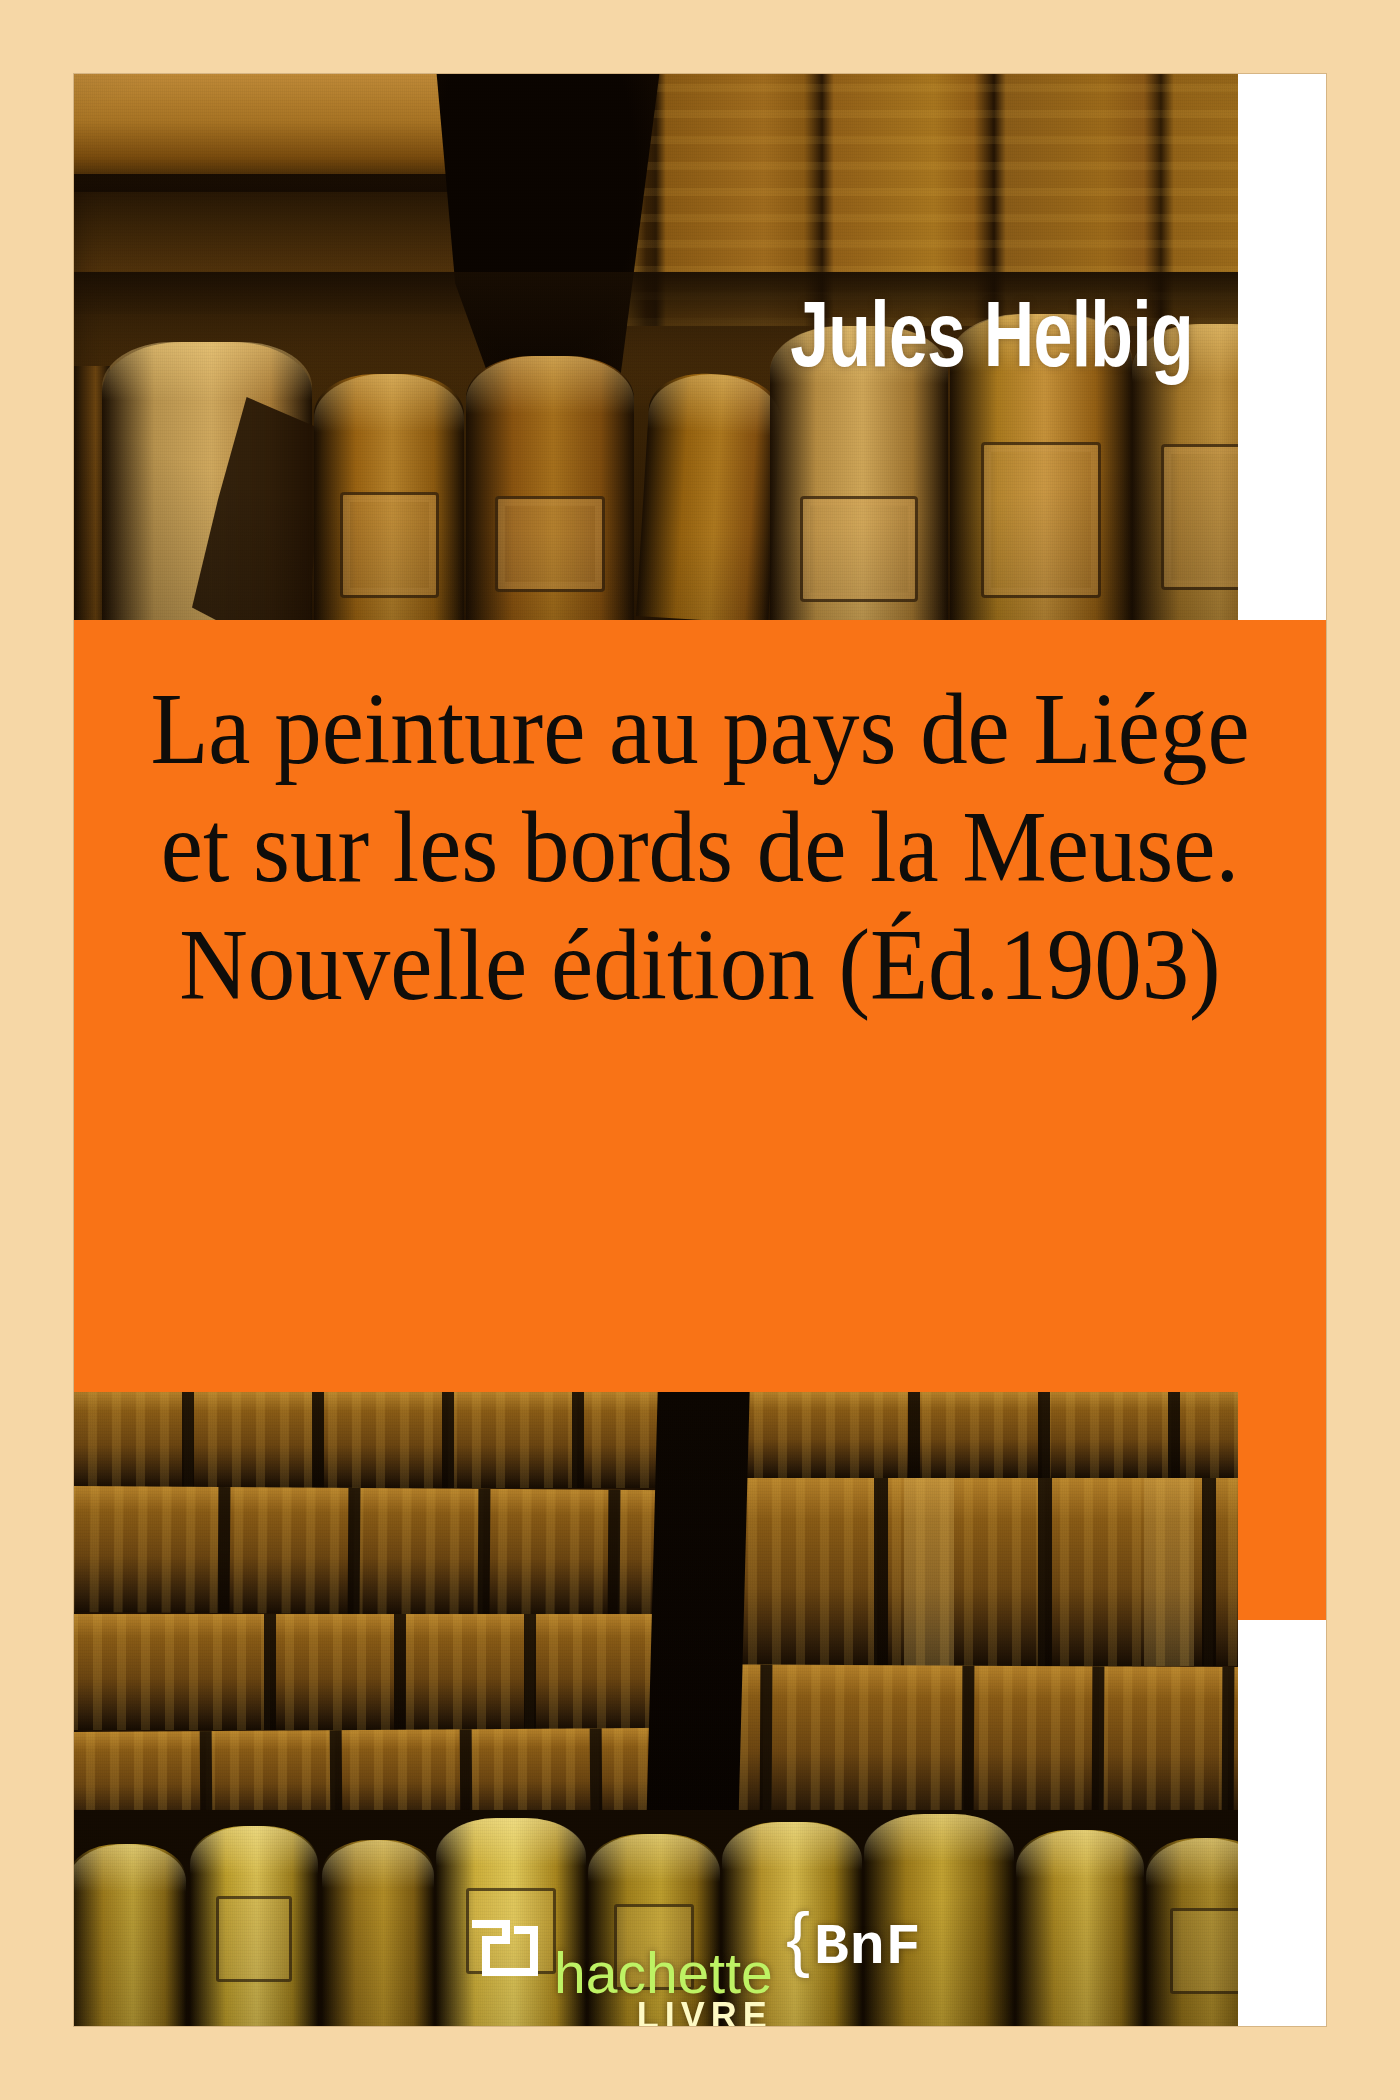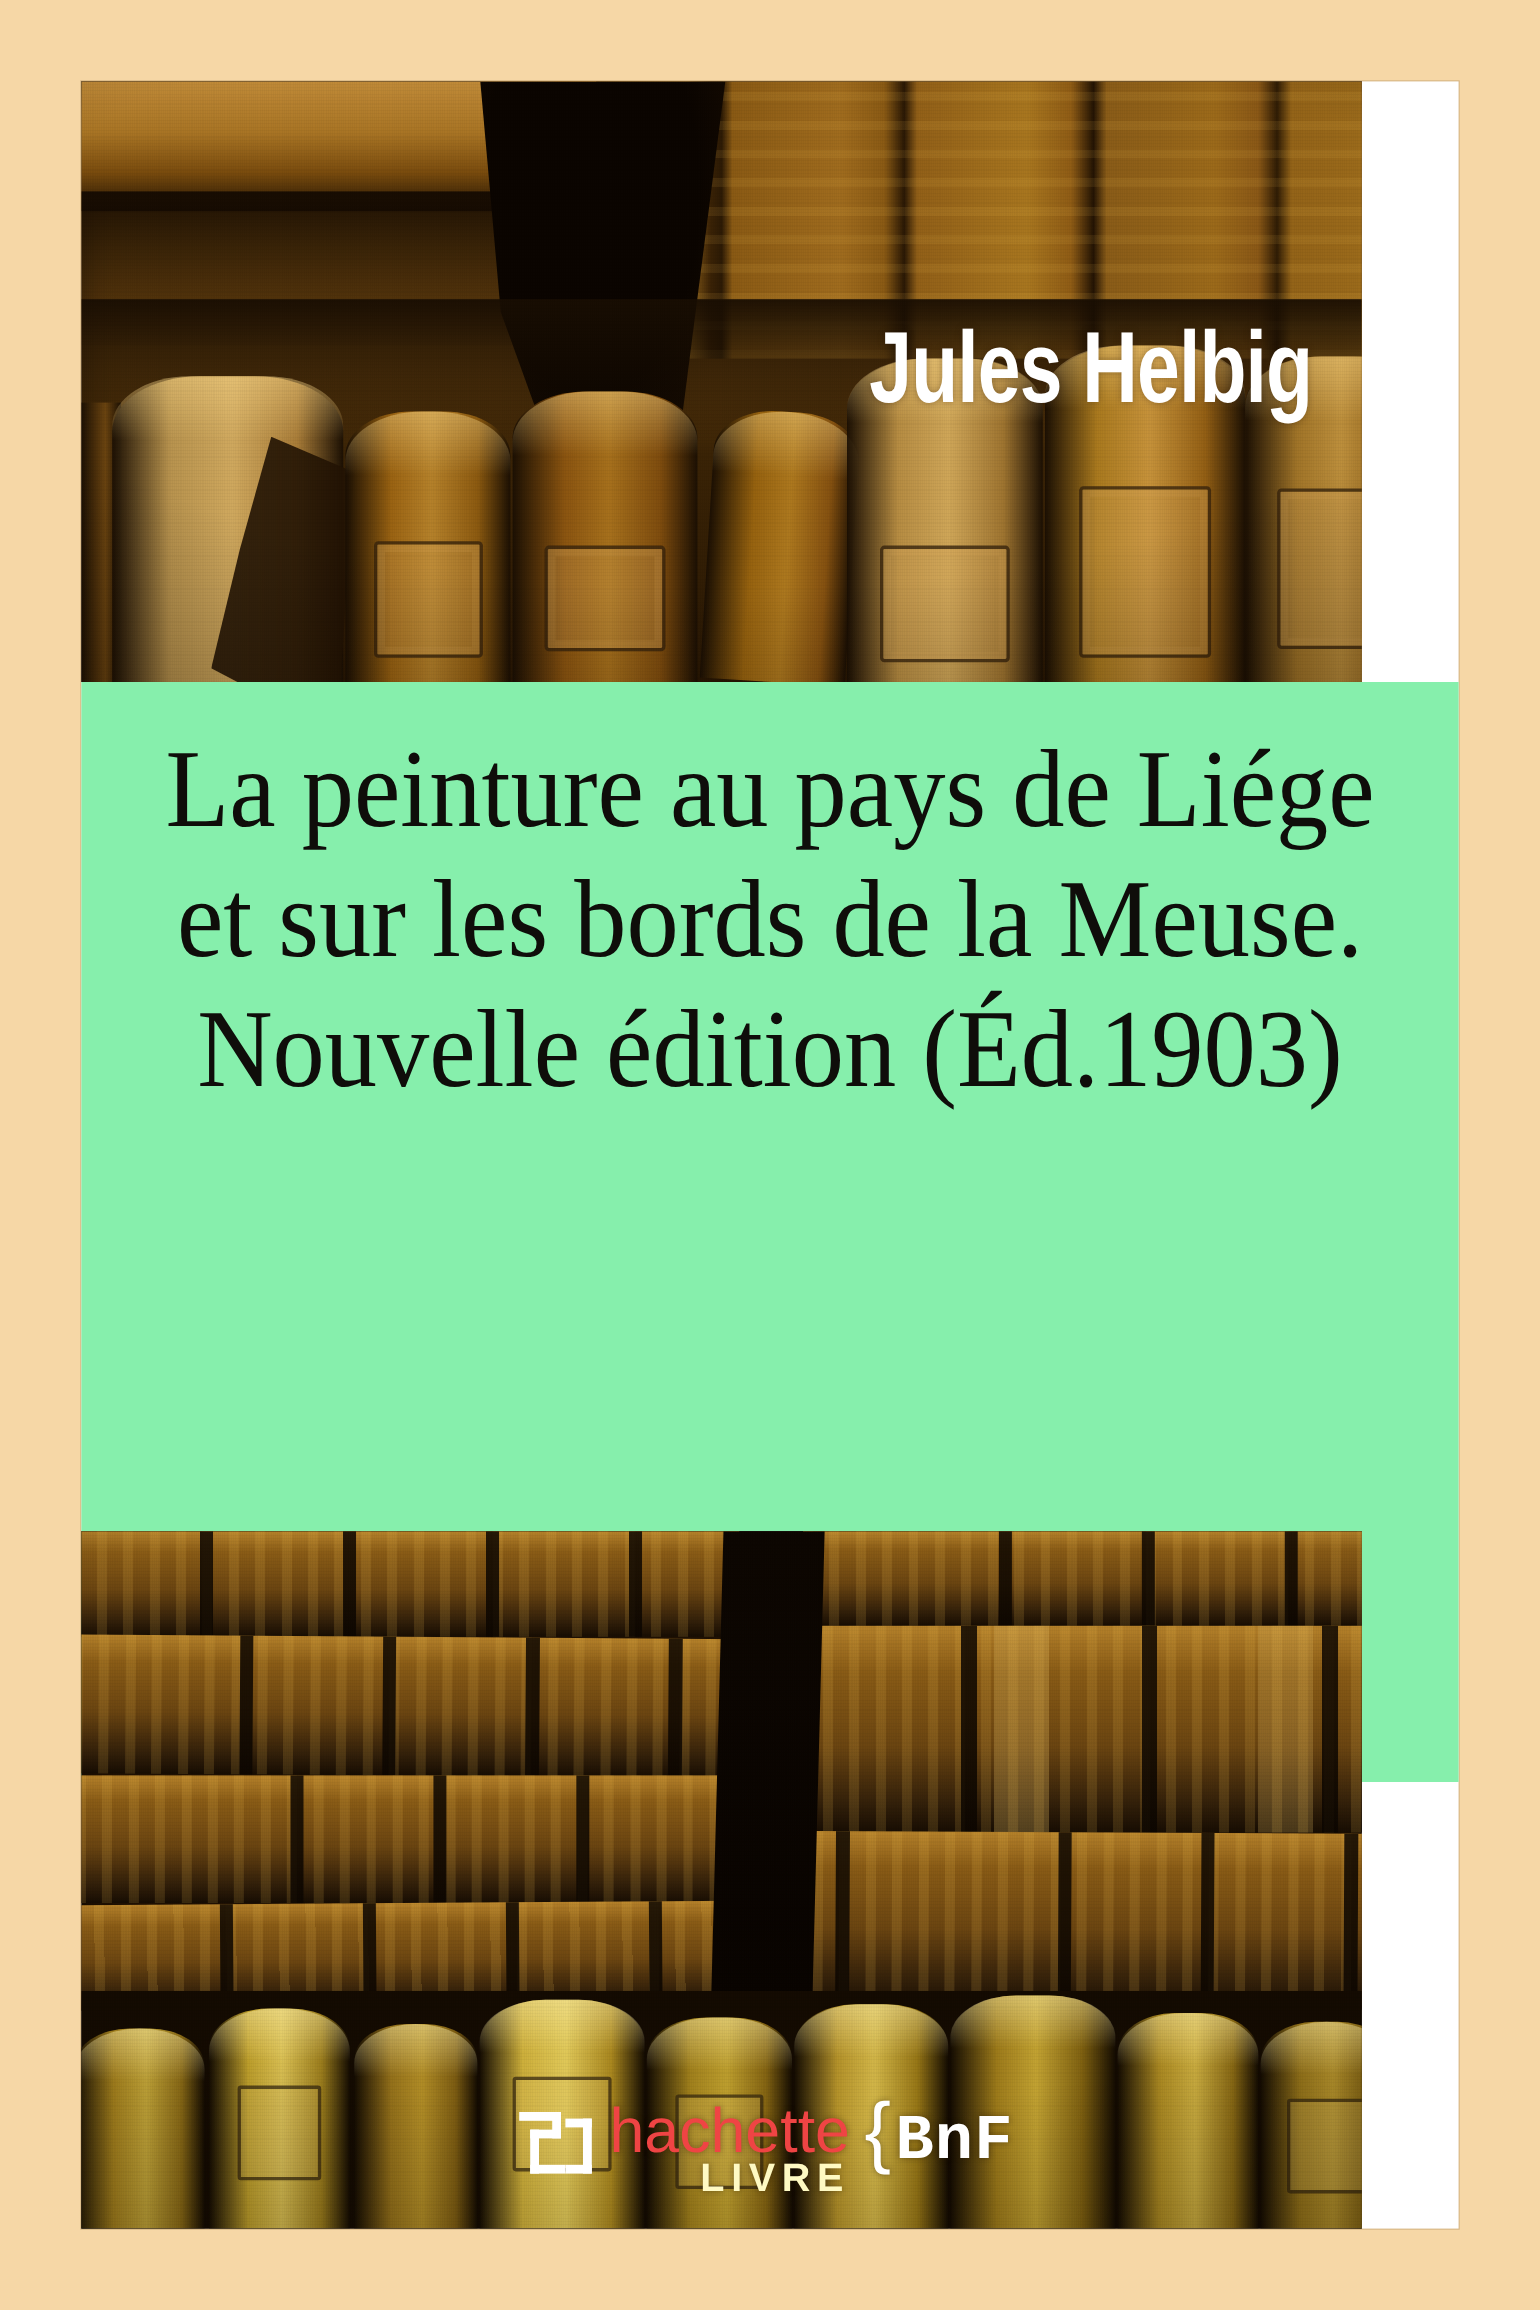--- a/index.html
+++ b/index.html
@@ -34,22 +34,22 @@
     background:linear-gradient(180deg,rgba(255,220,140,.45),rgba(255,220,140,0));}
   .lab{position:absolute;left:17%;right:17%;height:100px;border:3px solid rgba(35,20,4,.7);
     background:rgba(215,170,95,.28);box-shadow:inset 0 0 0 7px rgba(215,170,95,.16);border-radius:4px;}
   .tear{position:absolute;right:-10px;top:55px;width:130px;height:270px;background:#241404;
     clip-path:polygon(42% 0,100% 12%,88% 100%,0 78%,20% 38%);opacity:.9;}
   .author{position:absolute;right:45px;top:208px;color:#fff;font-weight:bold;font-size:92px;
     letter-spacing:-1px;transform:scaleX(.76);transform-origin:right center;
     text-shadow:0 0 8px rgba(40,20,0,.35);white-space:nowrap;}
 
   
-  .title-band{position:absolute;left:0;top:546px;width:1252px;height:1000px;background:#86efac;
-    padding-top:38px;box-sizing:border-box;}
+  .title-band{position:absolute;left:0;top:546px;width:1252px;height:1000px;background:#f97316;
+    padding-top:50px;box-sizing:border-box;}
   .title-line{width:100%;text-align:center;font-family:"Liberation Serif",serif;color:#0f0d0a;
     font-size:101px;line-height:118px;transform:scaleX(.94);white-space:nowrap;}
 
   
   .photo-bottom{top:1318px;height:634px;background:#201103;box-shadow:inset 0 12px 24px rgba(0,0,0,.5);}
   .brow{position:absolute;
     background:
       repeating-linear-gradient(90deg,transparent 0 118px,rgba(12,6,1,.85) 118px 130px),
       repeating-linear-gradient(90deg,rgba(235,185,75,.16) 0 9px,transparent 9px 24px),
       linear-gradient(180deg,#b5812a 0%,#8a5c16 20%,#6b4511 55%,#33200a 85%,#170d03 100%);}
@@ -65,22 +65,22 @@
     background:radial-gradient(130% 110% at 50% 35%,transparent 45%,rgba(12,6,0,.5) 100%);}
   .grain{position:absolute;inset:0;pointer-events:none;opacity:.5;
     background-image:repeating-linear-gradient(0deg,rgba(0,0,0,.06) 0 1px,transparent 1px 3px),
                      repeating-linear-gradient(90deg,rgba(0,0,0,.05) 0 1px,transparent 1px 2px);}
 
   
   .logos{position:absolute;left:0;right:0;bottom:0;height:634px;pointer-events:none;}
   .hachette{position:absolute;left:396px;top:518px;display:flex;align-items:flex-start;color:#fff;}
   .hachette svg{width:72px;height:68px;margin-top:6px;}
   .h-words{margin-left:12px;display:flex;flex-direction:column;}
-  .h-word{font-size:57px;font-weight:normal;letter-spacing:0;line-height:54px;color:#ef4444;
-    text-shadow:0 0 6px rgba(30,15,0,.4);}
+  .h-word{font-size:57px;font-weight:normal;letter-spacing:0;line-height:54px;color:#bef264;
+    text-shadow:0 0 6px rgba(30,15,0,.4);margin-top:36px;}
   .h-sub{font-size:36px;letter-spacing:6px;line-height:32px;color:#fef9c3;font-weight:bold;
     text-shadow:0 0 6px rgba(30,15,0,.4);}
   .bnf{position:absolute;left:712px;top:514px;display:flex;align-items:baseline;color:#fff;
     text-shadow:0 0 6px rgba(30,15,0,.4);}
   .bnf .brace{font-size:72px;font-weight:normal;line-height:64px;}
   .bnf .bnf-word{font-size:58px;font-weight:bold;letter-spacing:1px;margin-left:4px;font-family:Liberation Mono, monospace;}
 </style>
 </head>
 <body>
 

